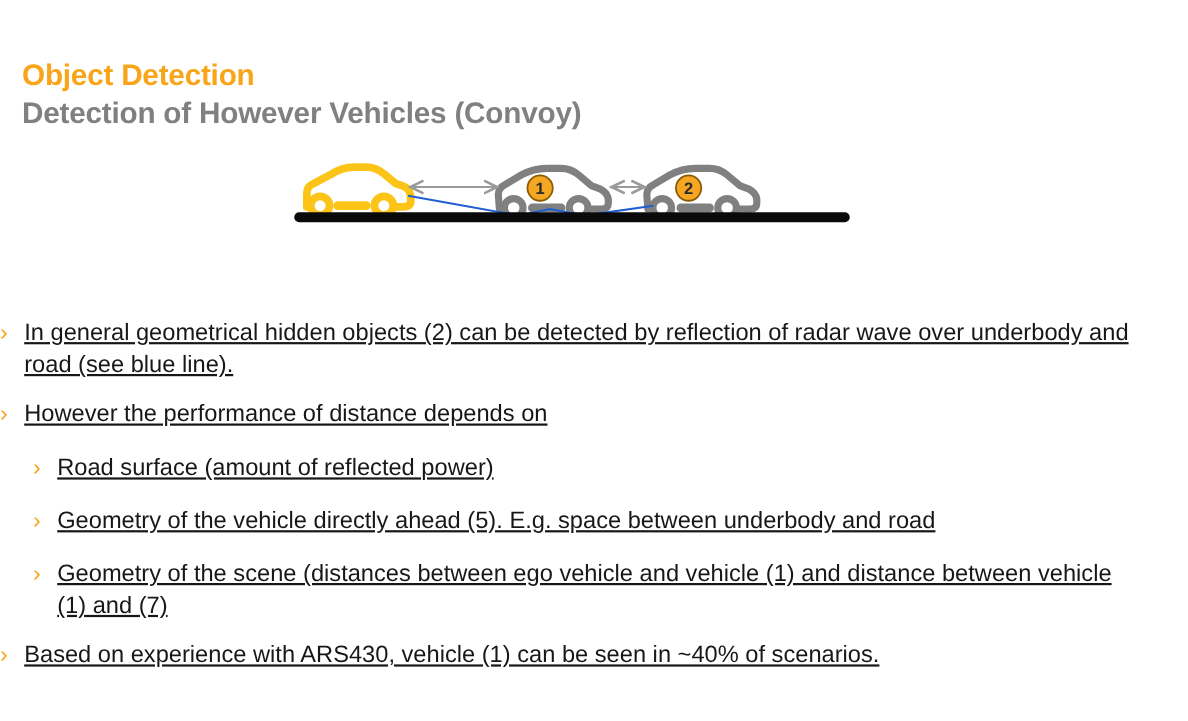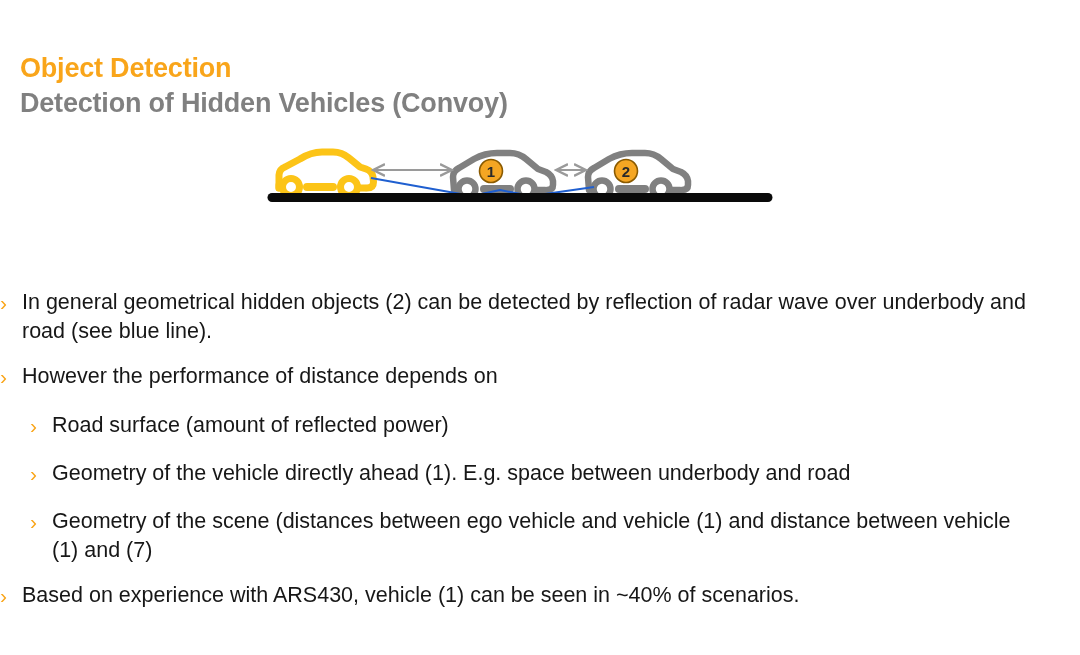--- a/index.html
+++ b/index.html
@@ -77,31 +77,32 @@
     flex: 0 0 auto;
     width: 22px;
     font-weight: normal;
   }
   .bullet-text {
     color: #171717;
     font-size: 21.5px;
     line-height: 29px;
     flex: 1 1 auto;
     padding-right: 32px;
+    text-decoration: underline;
   }
   .bullet-row.level-1 .bullet-text {
     padding-right: 52px;
   }
 </style>
 </head>
 <body>
 
 <div id="slide-header">
   <div id="title-main">Object Detection</div>
-  <div id="title-sub">Detection of Hidden Vehicles (Convoy)</div>
+  <div id="title-sub">Detection of However Vehicles (Convoy)</div>
 </div>
 
 <div id="diagram">
   <svg width="1080" height="100" viewBox="0 0 1080 100" xmlns="http://www.w3.org/2000/svg">
 
     <g fill="none" stroke="#fcc417" stroke-width="7" stroke-linecap="round" stroke-linejoin="round">
 
       <path d="M 279 63
                L 279 50
                Q 279.5 44 285 42
@@ -205,21 +206,21 @@
     <span class="bullet-text">However the performance of distance depends on</span>
   </div>
 
   <div class="bullet-row level-1" style="margin-top:20px;">
     <span class="bullet-marker">›</span>
     <span class="bullet-text">Road surface (amount of reflected power)</span>
   </div>
 
   <div class="bullet-row level-1" style="margin-top:19px;">
     <span class="bullet-marker">›</span>
-    <span class="bullet-text">Geometry of the vehicle directly ahead (1). E.g. space between underbody and road</span>
+    <span class="bullet-text">Geometry of the vehicle directly ahead (5). E.g. space between underbody and road</span>
   </div>
 
   <div class="bullet-row level-1" style="margin-top:19px;">
     <span class="bullet-marker">›</span>
     <span class="bullet-text">Geometry of the scene (distances between ego vehicle and vehicle (1) and distance between vehicle (1) and (7)</span>
   </div>
 
   <div class="bullet-row level-0" style="margin-top:16px;">
     <span class="bullet-marker">›</span>
     <span class="bullet-text">Based on experience with ARS430, vehicle (1) can be seen in ~40% of scenarios.</span>

